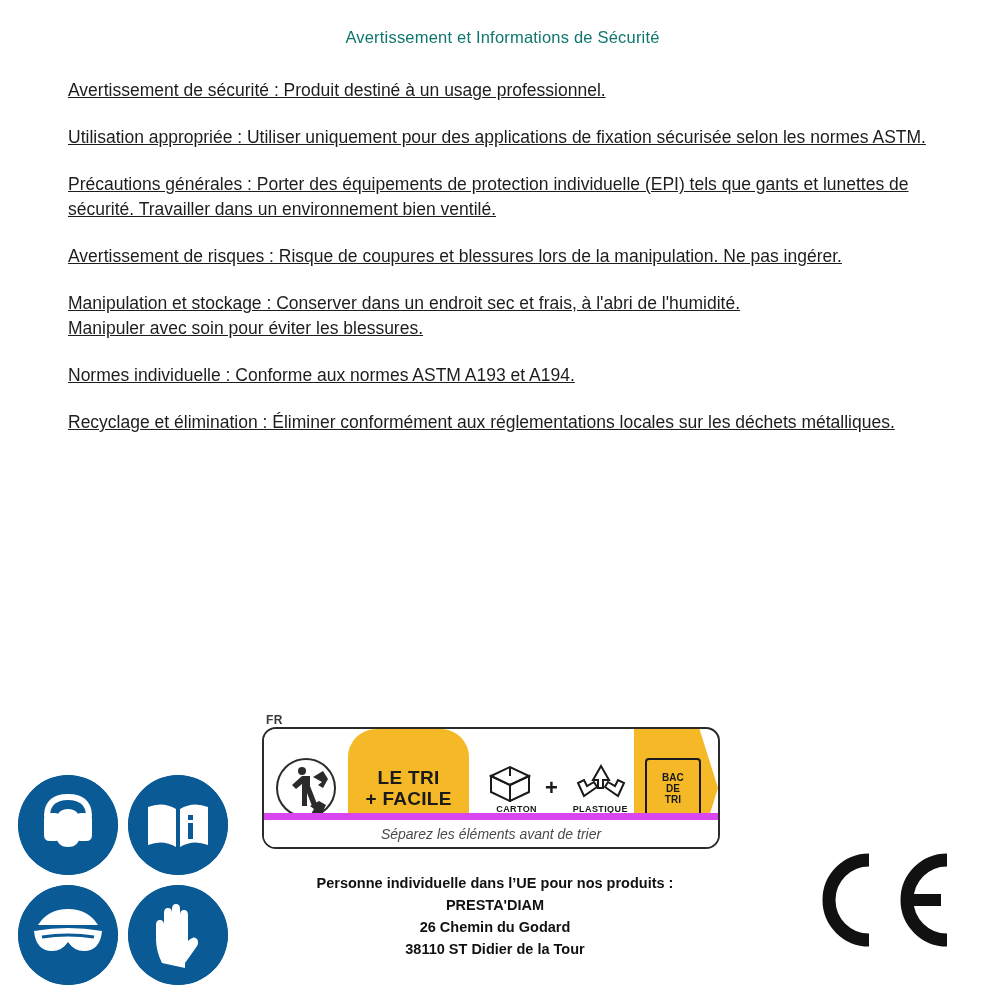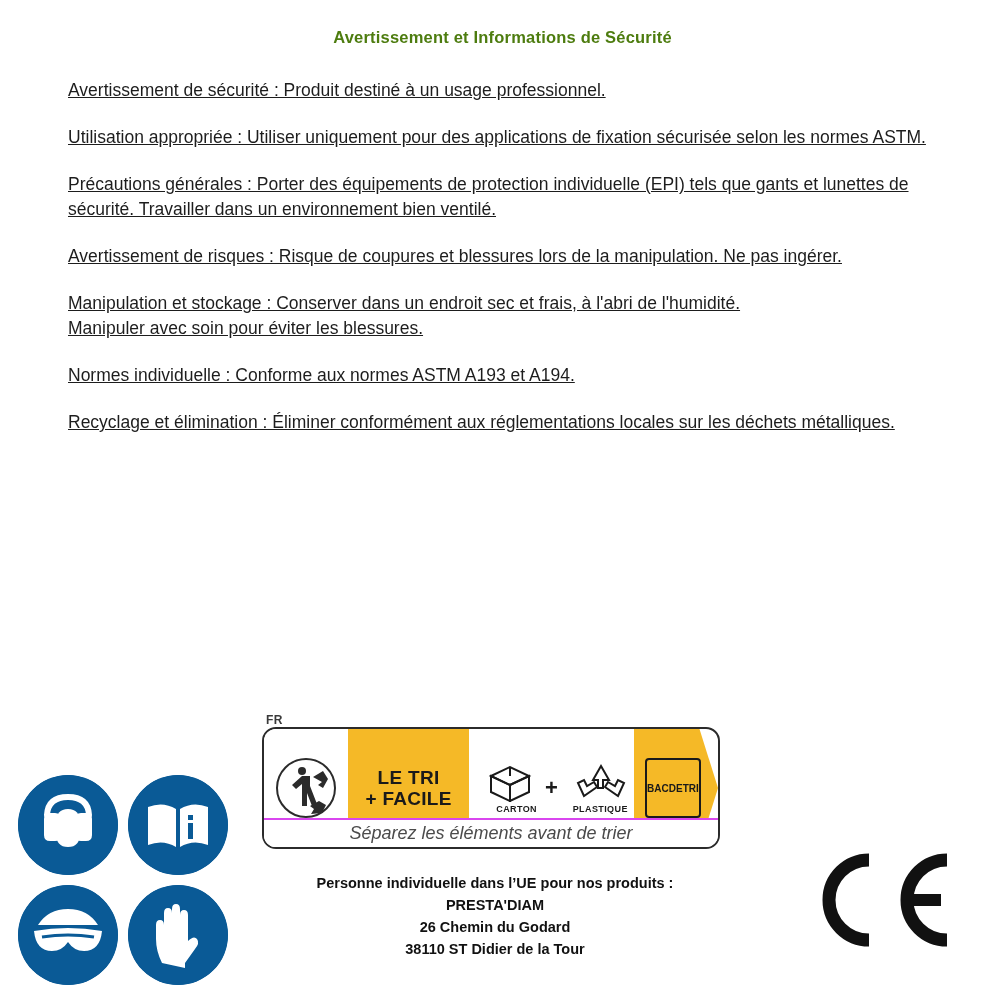--- a/index.html
+++ b/index.html
@@ -20,24 +20,24 @@
     position: relative;
     width: 1005px;
     height: 1005px;
     box-sizing: border-box;
   }
 
   
   .doc-title {
     text-align: center;
     font-size: 16.5px;
-    font-weight: bold;
+    font-weight: normal;
     letter-spacing: 0.2px;
     padding-top: 28px;
-    color: #4d7c0f;
+    color: #0f766e;
   }
 
   
   .content {
     position: absolute;
     left: 68px;
     top: 78px;
     width: 905px;
   }
   .para {
@@ -119,20 +119,21 @@
     justify-content: center;
   }
   .band-yellow {
     width: 132px;
     background: #f5b927;
     display: flex;
     flex-direction: column;
     align-items: center;
     justify-content: center;
     color: #1a1a1a;
+    border-radius: 28px;
   }
   .band-yellow .l1 {
     font-size: 19px;
     font-weight: bold;
     letter-spacing: 0.3px;
     line-height: 21px;
   }
   .band-yellow .l2 {
     font-size: 19px;
     font-weight: bold;
@@ -176,41 +177,41 @@
     position: relative;
     clip-path: polygon(0 0, 78% 0, 100% 50%, 78% 100%, 0 100%);
   }
   .bin-box {
     width: 52px;
     height: 56px;
     border: 2px solid #1a1a1a;
     border-radius: 4px;
     background: #f5b927;
     display: flex;
-    flex-direction: row;
+    flex-direction: column;
     align-items: center;
     justify-content: center;
     line-height: 11px;
     font-size: 10px;
     font-weight: bold;
     color: #1a1a1a;
     margin-left: -6px;
   }
   .banner-footer {
     position: absolute;
     left: 0;
     right: 0;
     bottom: 0;
     height: 27px;
-    border-top: 2px solid #d946ef;
-    background: #ffffff;
-    display: flex;
-    align-items: center;
-    justify-content: center;
-    font-size: 18px;
+    border-top: 7px solid #d946ef;
+    background: #ffffff;
+    display: flex;
+    align-items: center;
+    justify-content: center;
+    font-size: 14px;
     font-style: italic;
     color: #4b4b4b;
   }
 
   
   .responsible {
     position: absolute;
     left: 240px;
     top: 872px;
     width: 510px;

